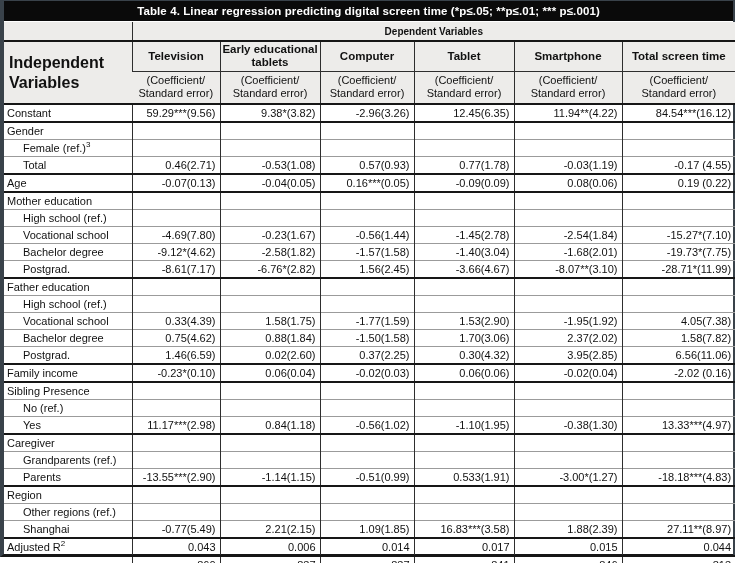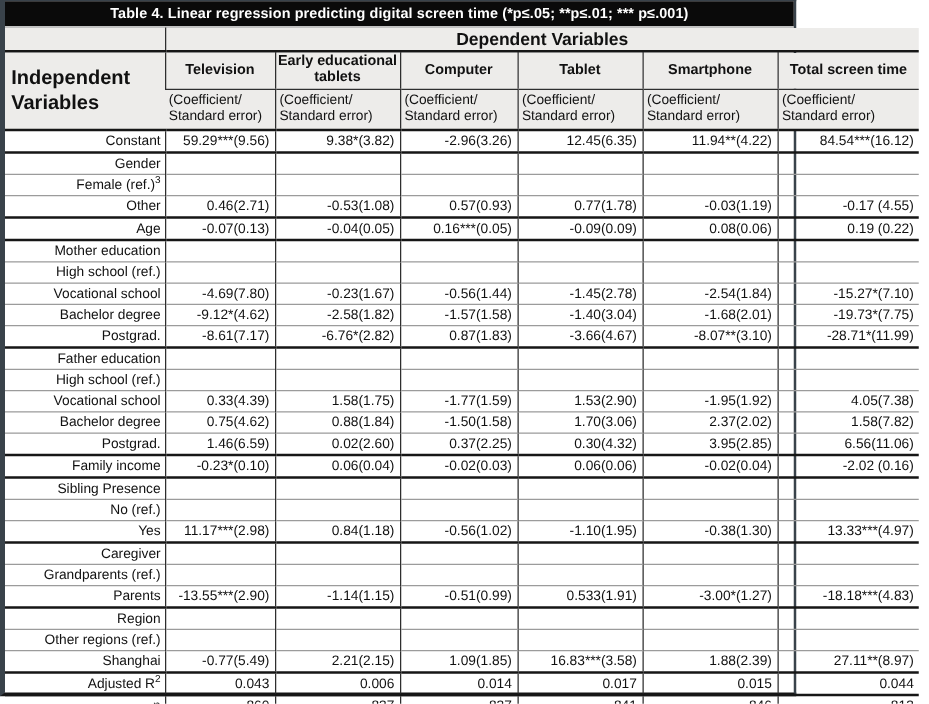--- a/index.html
+++ b/index.html
@@ -1,43 +1,43 @@
 <!DOCTYPE html>
 <html><head>
 <meta charset="utf-8">
 <style>
   html,body{margin:0;padding:0;background:#ffffff;}
   body{font-family:"Liberation Sans","DejaVu Sans",sans-serif;width:743px;height:563px;overflow:hidden;}
   .frame{
-    width:637px;height:557px;margin:0;
+    width:735px;height:557px;margin:0;
     border-left:4px solid var(--outer,#39424a);
     border-top:1px solid var(--outer,#39424a);
     border-right:2px solid var(--outer,#39424a);
     border-bottom:3px solid #161616;
     box-sizing:border-box;background:#fff;
   }
   .title-bar{
     background:var(--titlebg,#0a0a0a);color:#fff;font-weight:bold;
     font-size:11.5px;text-align:center;height:20px;line-height:20px;
     letter-spacing:.1px;border-bottom:1px solid #fff;white-space:nowrap;overflow:hidden;
   }
   table{border-collapse:collapse;table-layout:fixed;width:731px;font-size:11px;color:#111;}
   td,th{box-sizing:border-box;overflow:hidden;white-space:nowrap;padding:0 3px;}
   td+td,th+th{border-left:1px solid #2e2e2e;}
   
   .hdr{background:var(--hdrbg,#edecea);}
-  .depvar-row th{font-weight:bold;font-size:14px;height:19px;border-bottom:2px solid #161616;text-align:center;}
+  .depvar-row th{font-weight:bold;font-size:10px;height:19px;border-bottom:2px solid #161616;text-align:center;}
   .colname-row th{font-weight:bold;font-size:11.5px;line-height:1.12;height:30px;text-align:center;vertical-align:middle;padding:1px 1px;white-space:normal;border-bottom:1px solid #2e2e2e;}
-  .coef-row th{font-weight:normal;font-size:11px;line-height:1.2;height:33px;text-align:left;vertical-align:middle;white-space:normal;border-bottom:2px solid #161616;}
+  .coef-row th{font-weight:normal;font-size:11px;line-height:1.2;height:33px;text-align:center;vertical-align:middle;white-space:normal;border-bottom:2px solid #161616;}
   th.ivcell{font-weight:bold;font-size:16px;text-align:left;vertical-align:middle;line-height:1.2;white-space:normal;padding-left:5px;border-bottom:2px solid #161616;}
   
   tbody td{height:16.75px;line-height:16px;border-top:1px solid #9b9b9b;}
   tbody tr:first-child td{border-top:none;}
   tbody tr.thick td{border-top:2px solid #161616;}
-  td.lbl{text-align:right;}
+  td.lbl{text-align:left;}
   td.lbl.bold{font-weight:normal;}
   td.lbl.indent{padding-left:19px;}
   td.val{text-align:right;padding-right:4px;}
   sup{font-size:8px;vertical-align:super;line-height:0;}
 </style>
 </head>
 <body style="--titlebg: #0a0a0a; --hdrbg: #edecea; --outer: #39424a;">
 
 <div class="frame">
   <div class="title-bar">Table 4. Linear regression predicting digital screen time (*p≤.05; **p≤.01; *** p≤.001)</div>
@@ -96,21 +96,21 @@
         <tr>
           <td class="lbl indent">Female (ref.)<sup>3</sup></td>
           <td class="val"></td>
           <td class="val"></td>
           <td class="val"></td>
           <td class="val"></td>
           <td class="val"></td>
           <td class="val"></td>
         </tr>
         <tr>
-          <td class="lbl indent">Other</td>
+          <td class="lbl indent">Total</td>
           <td class="val">0.46(2.71)</td>
           <td class="val">-0.53(1.08)</td>
           <td class="val">0.57(0.93)</td>
           <td class="val">0.77(1.78)</td>
           <td class="val">-0.03(1.19)</td>
           <td class="val">-0.17 (4.55)</td>
         </tr>
         <tr class="thick">
           <td class="lbl bold">Age</td>
           <td class="val">-0.07(0.13)</td>
@@ -153,21 +153,21 @@
           <td class="val">-2.58(1.82)</td>
           <td class="val">-1.57(1.58)</td>
           <td class="val">-1.40(3.04)</td>
           <td class="val">-1.68(2.01)</td>
           <td class="val">-19.73*(7.75)</td>
         </tr>
         <tr>
           <td class="lbl indent">Postgrad.</td>
           <td class="val">-8.61(7.17)</td>
           <td class="val">-6.76*(2.82)</td>
-          <td class="val">0.87(1.83)</td>
+          <td class="val">1.56(2.45)</td>
           <td class="val">-3.66(4.67)</td>
           <td class="val">-8.07**(3.10)</td>
           <td class="val">-28.71*(11.99)</td>
         </tr>
         <tr class="thick">
           <td class="lbl bold">Father education</td>
           <td class="val"></td>
           <td class="val"></td>
           <td class="val"></td>
           <td class="val"></td>

